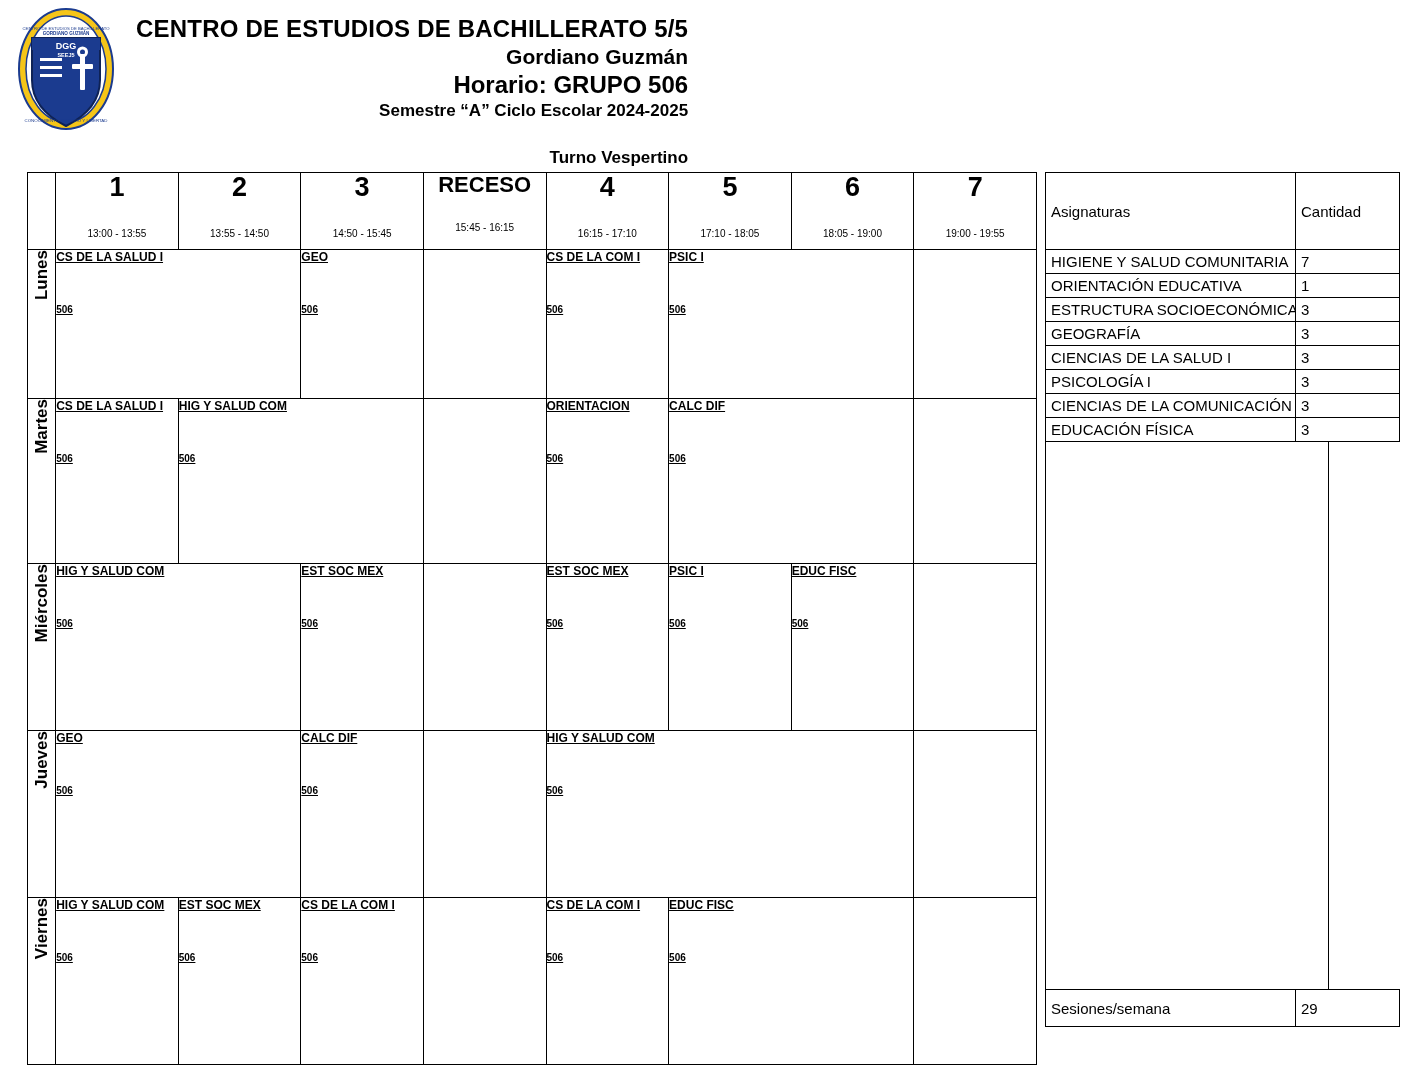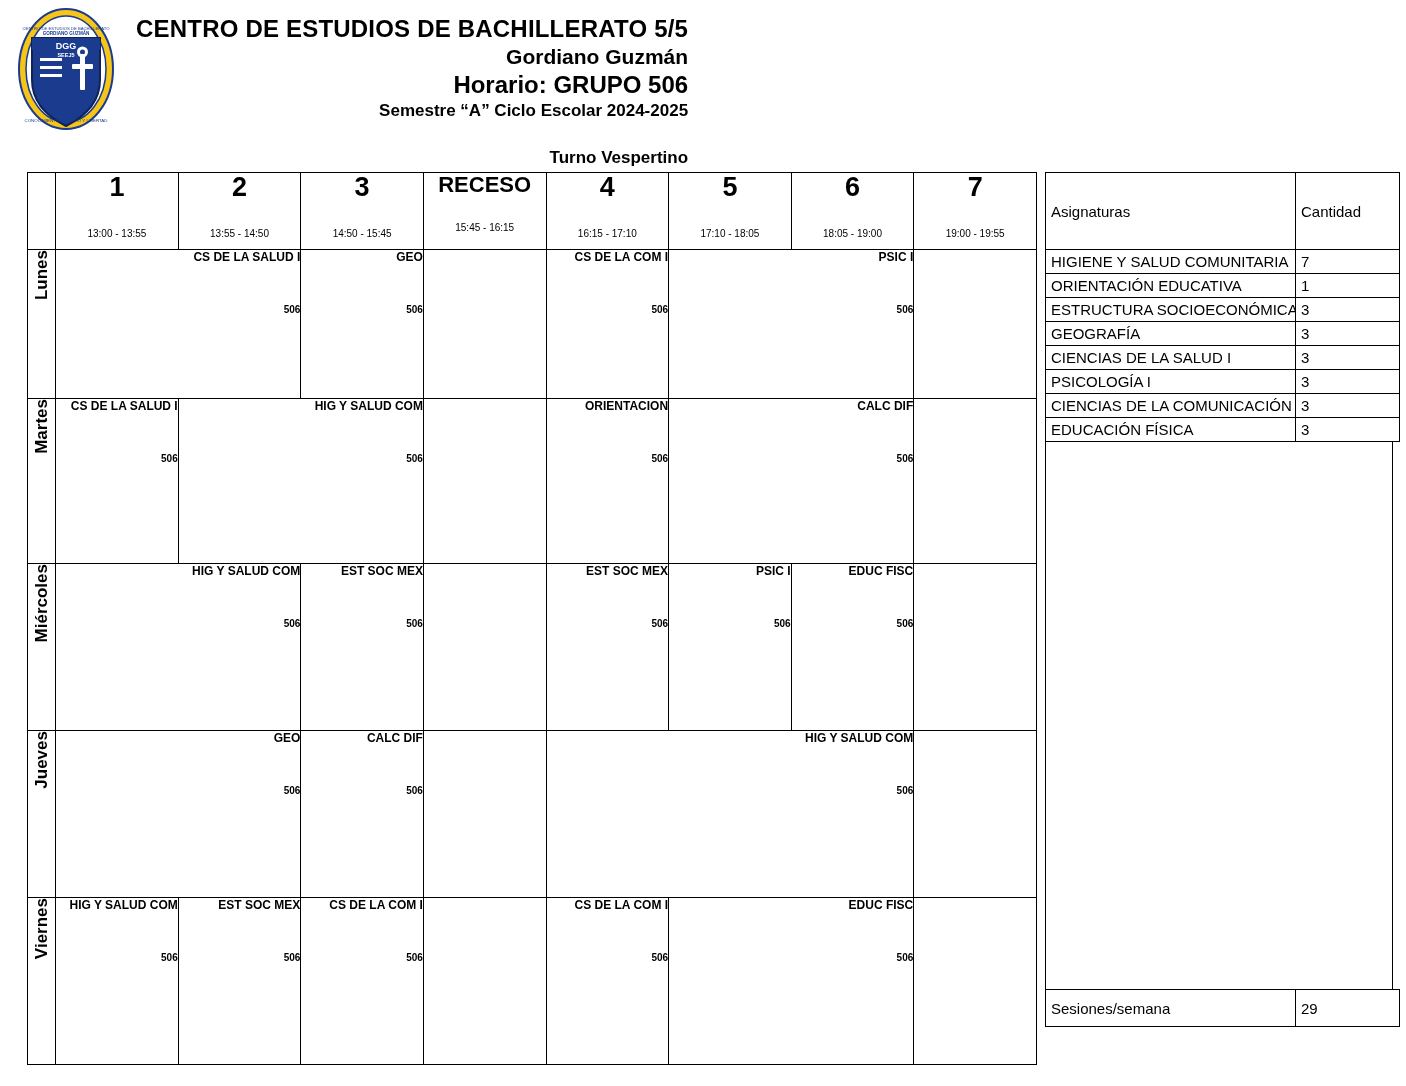--- a/index.html
+++ b/index.html
@@ -115,22 +115,23 @@
   .day-label {
     font-size: 17px;
     font-weight: bold;
     writing-mode: vertical-rl;
     transform: rotate(180deg);
     white-space: nowrap;
     display: inline-block;
   }
 
   td.classcell {
-    text-align: right;
+    text-align: left;
     padding-top: 9px;
+    text-decoration: underline;
   }
   .subject {
     font-size: 12px;
     font-weight: bold;
     line-height: 1.2;
   }
   .room {
     font-size: 10px;
     font-weight: bold;
     margin-top: 40px;
@@ -145,21 +146,21 @@
   .row-miercoles td.classcell,
   .row-miercoles td.empty { height: 166px; }
   .row-jueves td.classcell,
   .row-jueves td.empty { height: 166px; }
   .row-viernes td.classcell,
   .row-viernes td.empty { height: 166px; }
 
   
   .right {
     margin-left: 8px;
-    width: 348px;
+    width: 284px;
     position: relative;
   }
   table.subjects {
     border-collapse: collapse;
     table-layout: fixed;
     width: 354px;
   }
   table.subjects td, table.subjects th {
     border: 1px solid #000;
     padding: 1px 5px;

